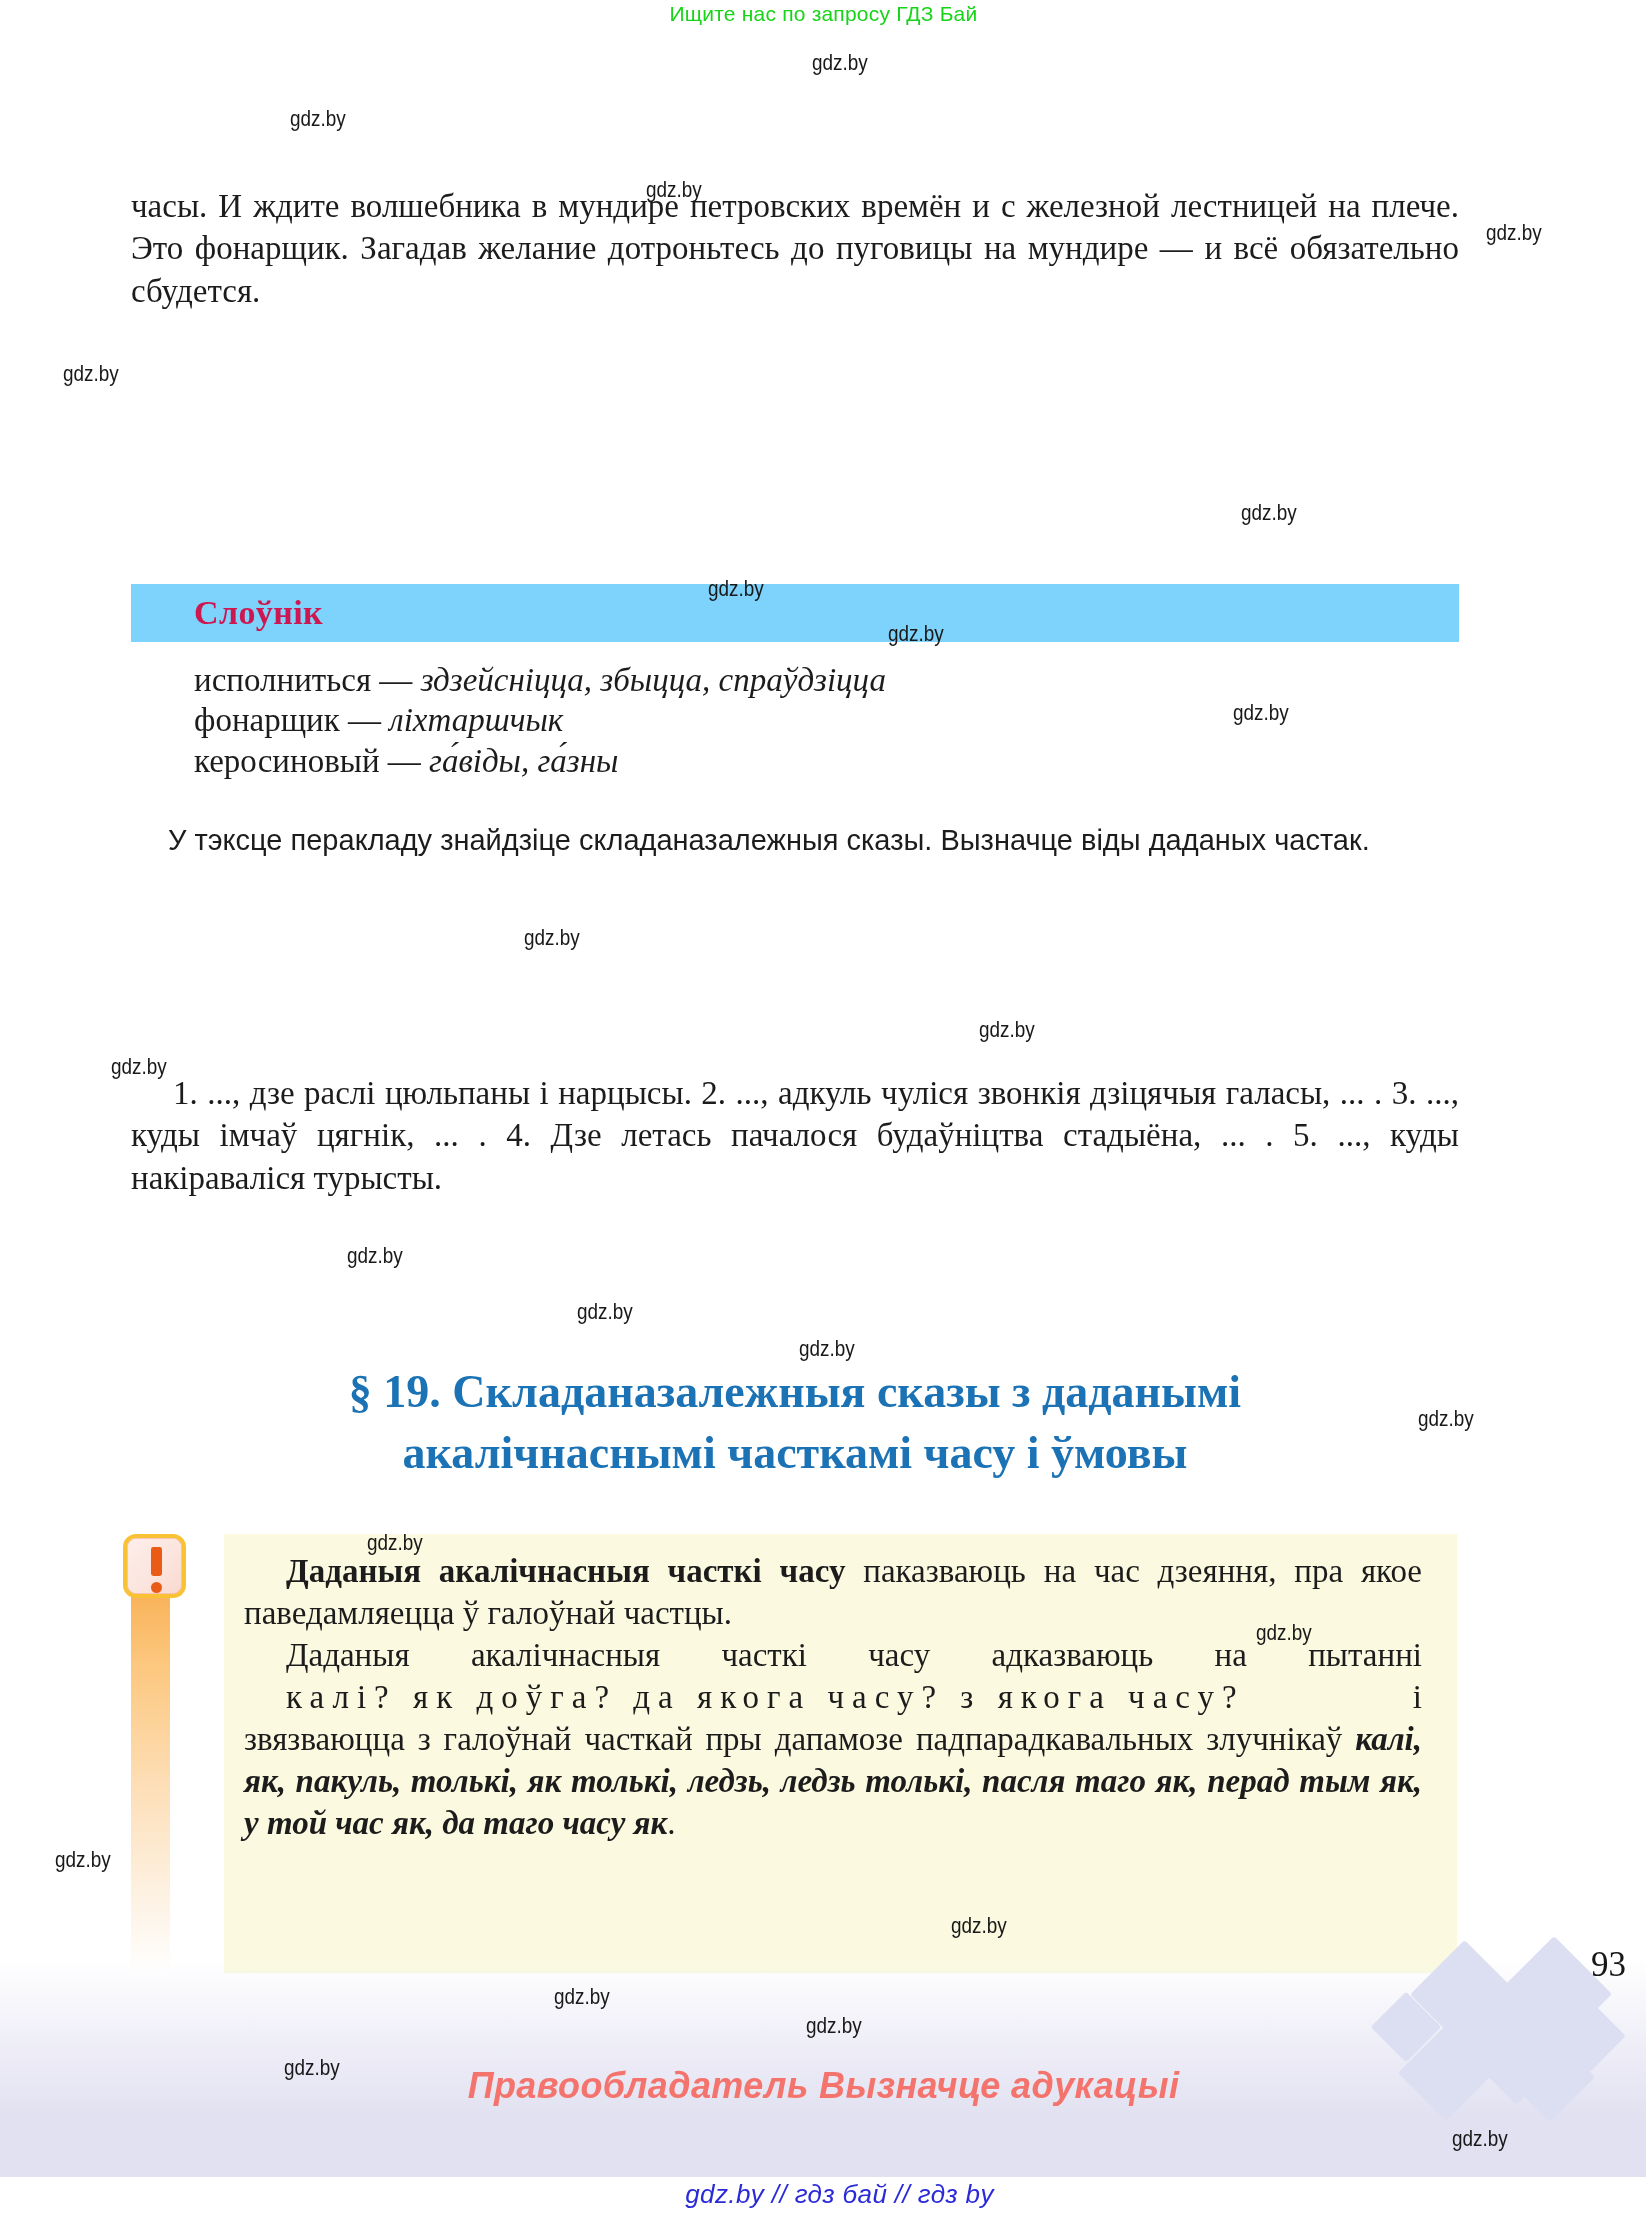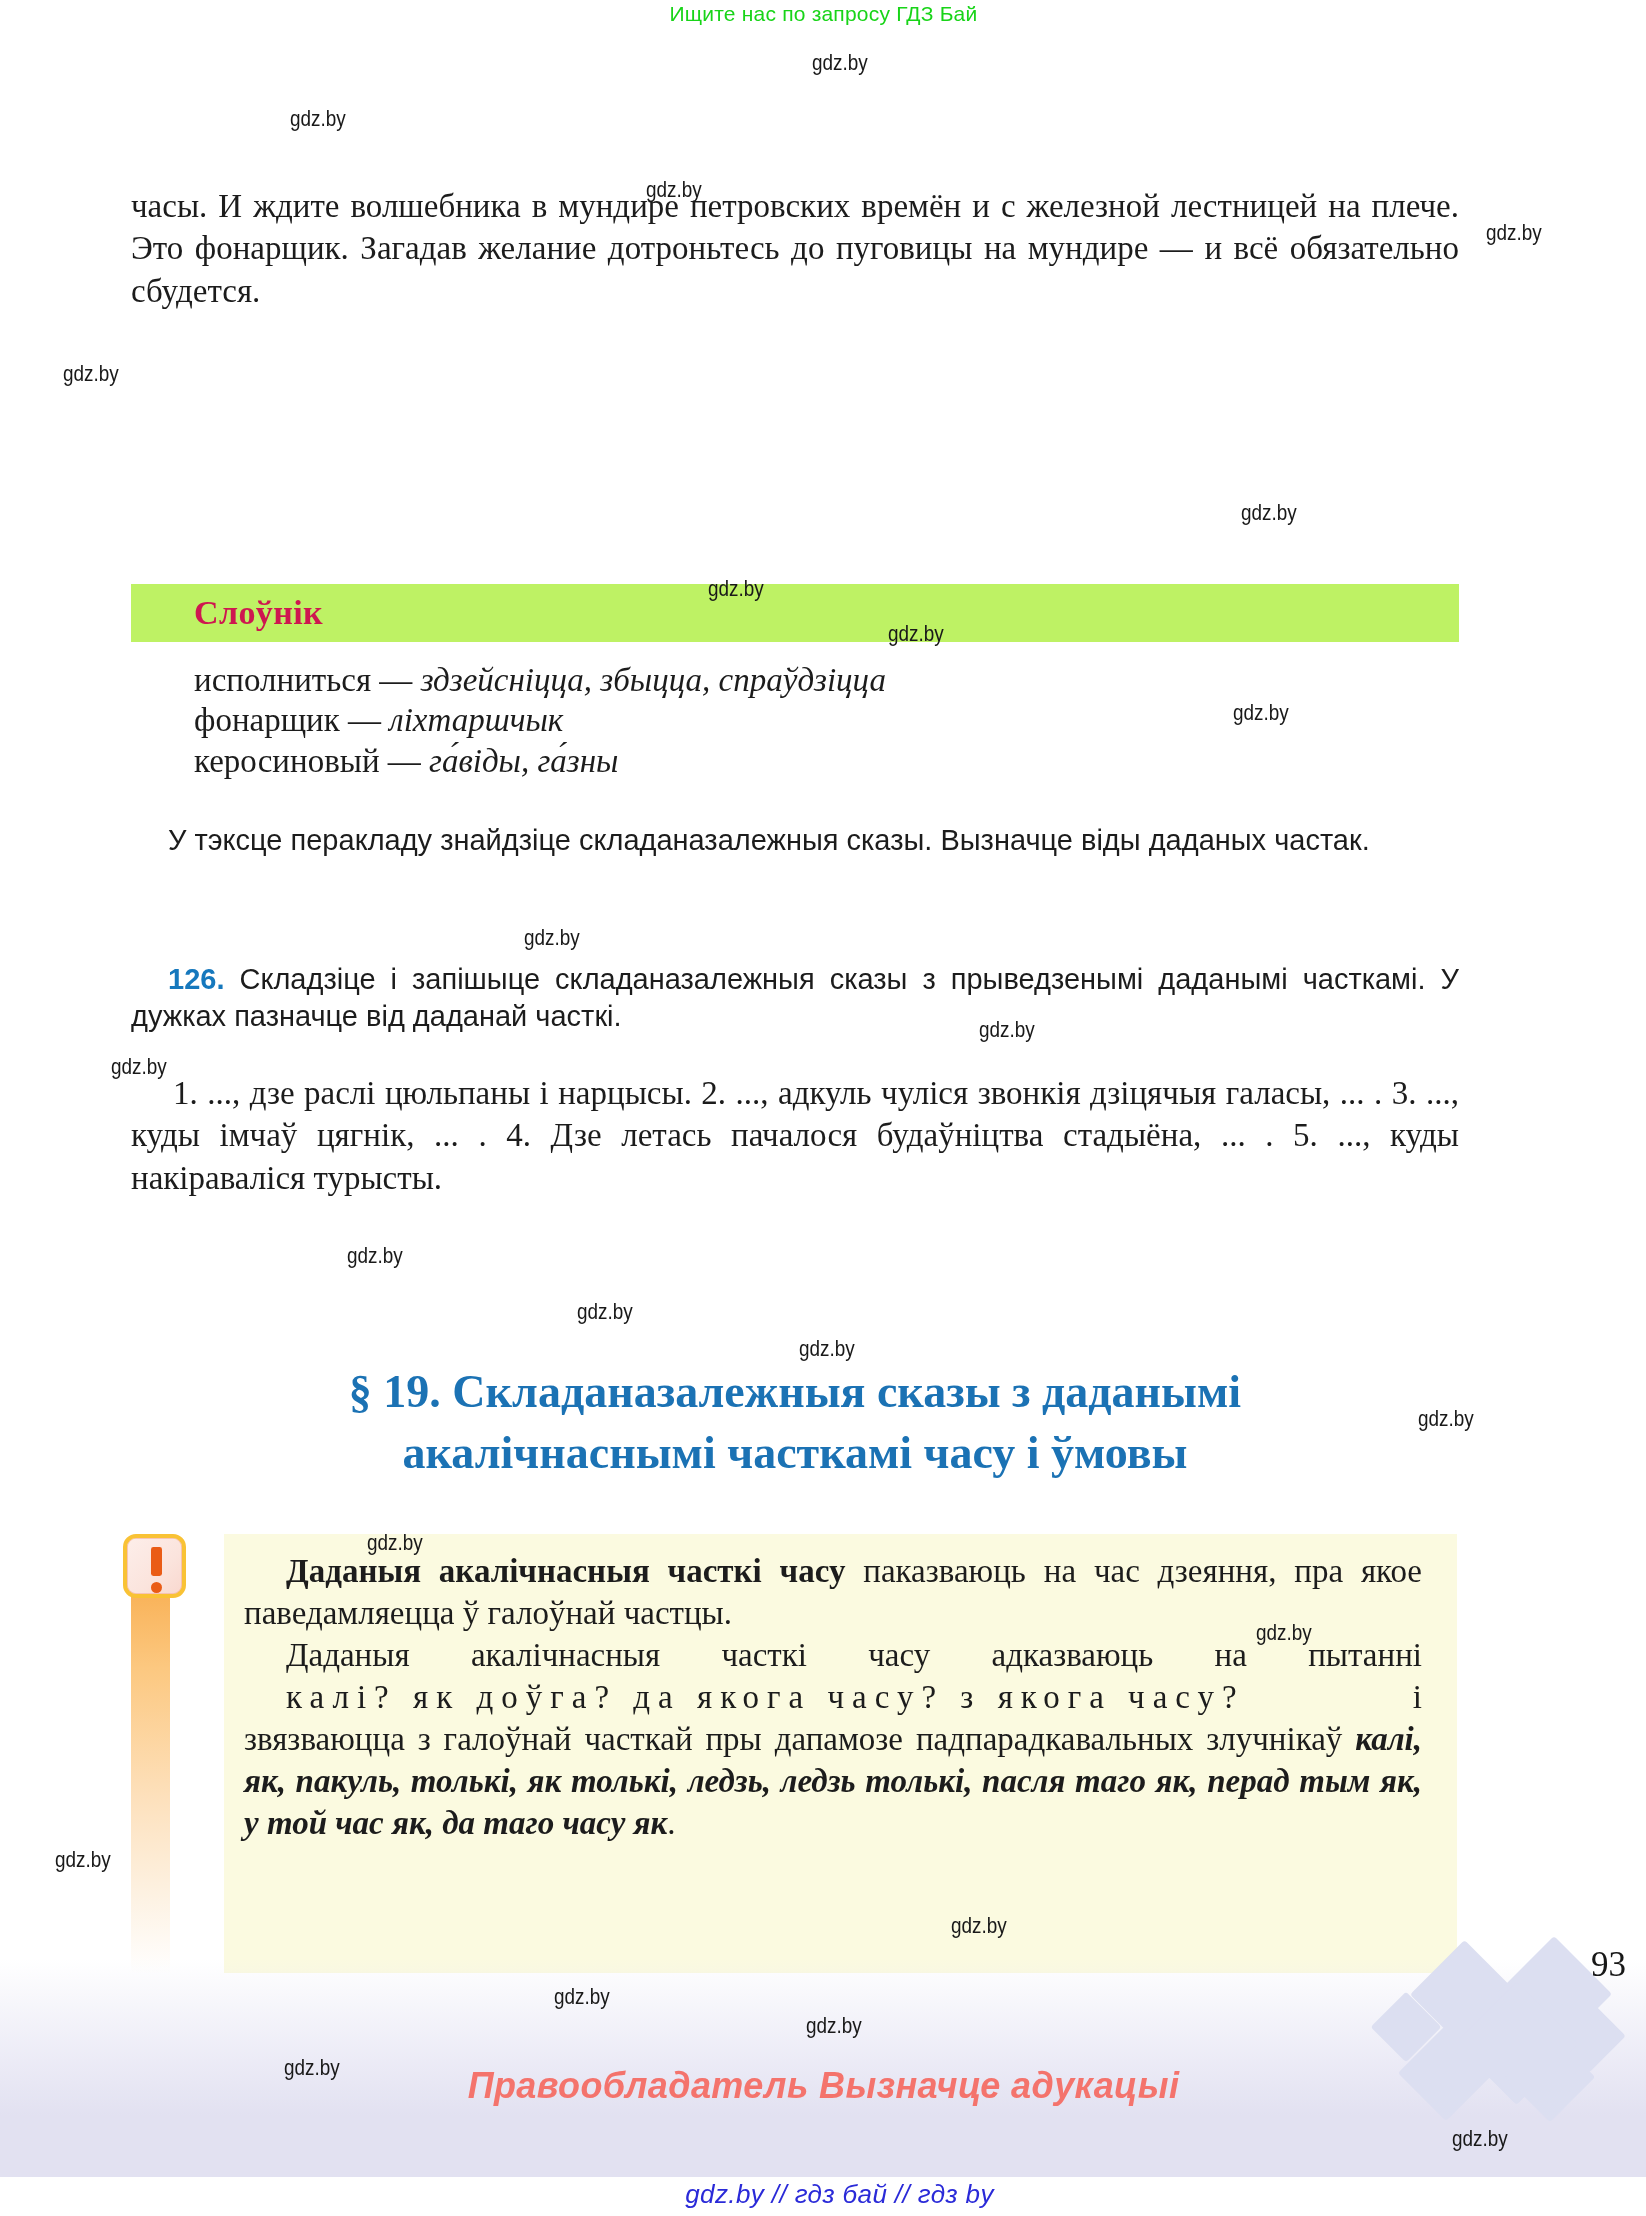--- a/index.html
+++ b/index.html
@@ -65,21 +65,21 @@
   .ital { font-style: italic; }
 
   
   .slounik {
     position: absolute;
     left: 131px;
     top: 584px;
     width: 1328px;
   }
   .slounik-head {
-    background: #bef264;
+    background: #7dd3fc;
     height: 58px;
     display: flex;
     align-items: center;
     padding-left: 63px;
     box-sizing: border-box;
   }
   .slounik-title {
     color: #ce1750;
     font-weight: bold;
     font-size: 34px;
@@ -281,23 +281,20 @@
       <div class="slounik-line"><span>исполниться — </span><i>здзейсніцца, збыцца, спраўдзіцца</i></div>
       <div class="slounik-line"><span>фонарщик — </span><i>ліхтаршчык</i></div>
       <div class="slounik-line"><span>керосиновый — </span><i>га́віды, га́зны</i></div>
     </div>
   </div>
 
   <div class="content" style="top:822px;">
     <p class="sans indent">У тэксце перакладу знайдзіце складаназалежныя сказы. Вызначце віды даданых частак.</p>
   </div>
 
-  <div class="content" style="top:961px;">
-    <p class="sans indent"><span class="exnum">126.</span><span> Складзіце і запішыце складаназалежныя сказы з прыведзенымі даданымі часткамі. У дужках пазначце від даданай часткі.</span></p>
-  </div>
 
   <div class="content" style="top:1072px;">
     <p class="body indent">1. ..., дзе раслі цюльпаны і нарцысы. 2. ..., адкуль чуліся звонкія дзіцячыя галасы, ... . 3. ..., куды імчаў цягнік, ... . 4. Дзе летась пачалося будаўніцтва стадыёна, ... . 5. ..., куды накіраваліся турысты.</p>
   </div>
 
   <div class="section-heading">
     <div>§ 19. Складаназалежныя сказы з даданымі</div>
     <div>акалічнаснымі часткамі часу і ўмовы</div>
   </div>
 

